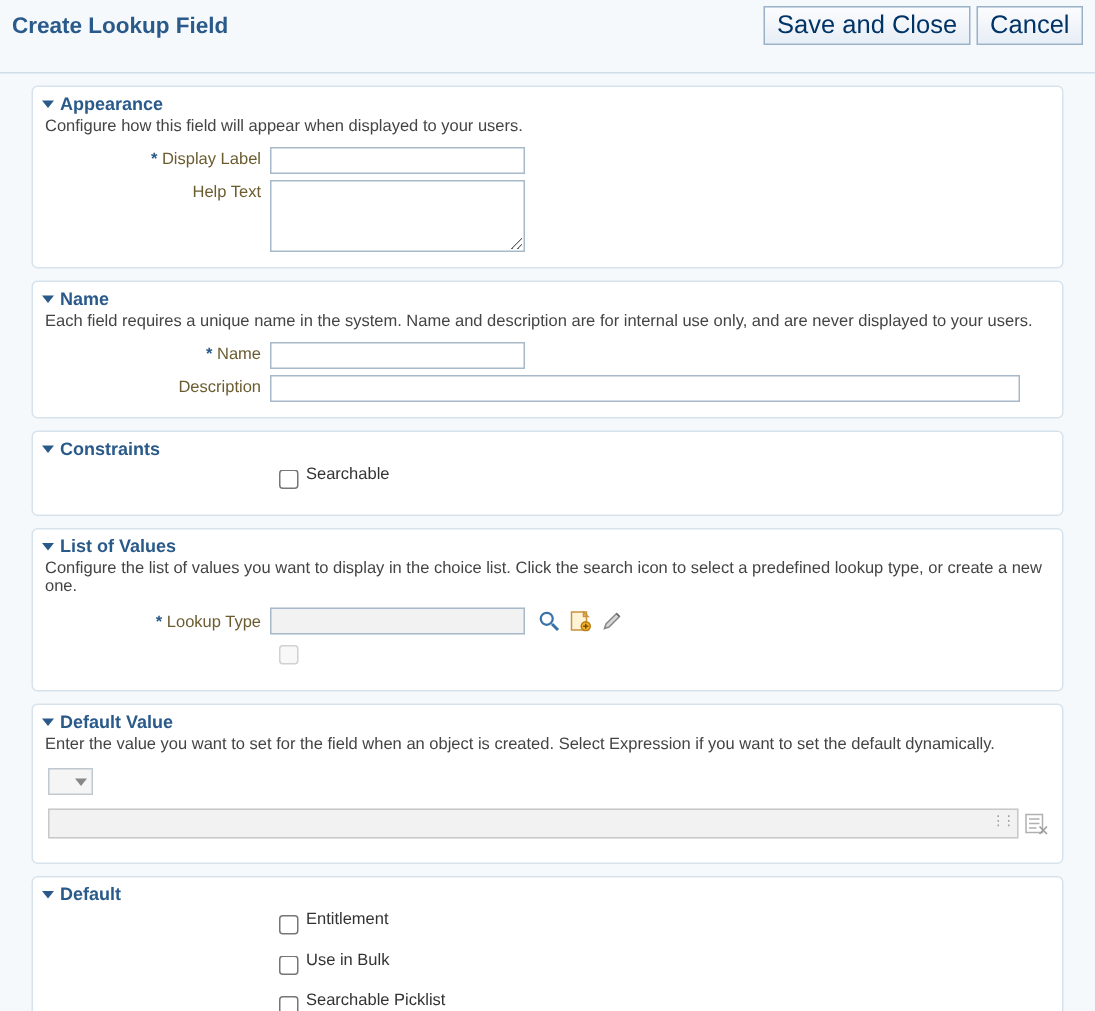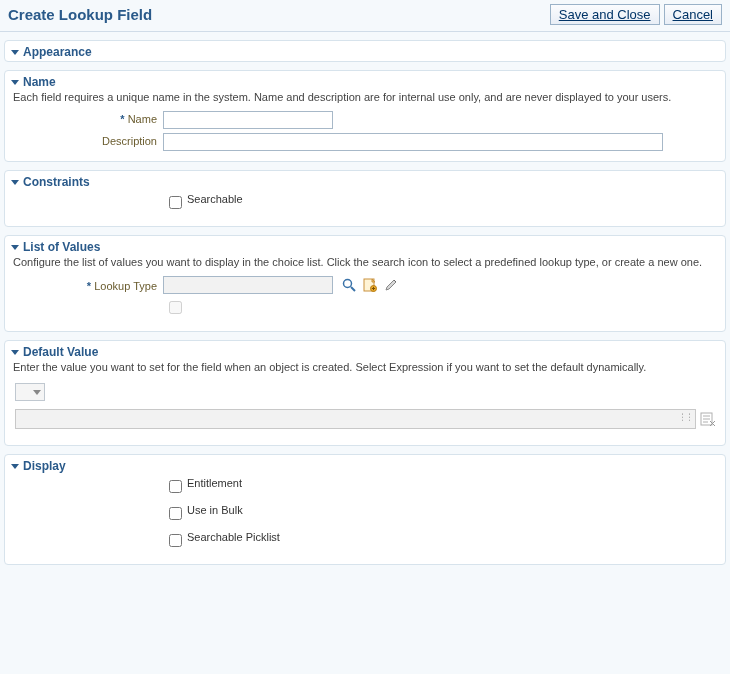--- a/index.html
+++ b/index.html
@@ -8,43 +8,42 @@
     font-family: Tahoma, Arial, sans-serif;
     font-size: 11px;
     background: #f5f9fc;
     color: #333;
     width: 730px;
   }
   .header {
     display: flex;
     justify-content: space-between;
     align-items: center;
-    padding: 4px 8px 6px 8px;
+    padding: 4px 8px 18px 8px;
     border-bottom: 1px solid #d0dce8;
   }
   .page-title {
     font-size: 15px;
     font-weight: bold;
     color: #2a5a8a;
   }
   .header-buttons { display: flex; gap: 4px; }
   .btn {
     background: linear-gradient(#fbfcfe, #e8eef6);
     border: 1px solid #9ab2c8;
     padding: 2px 8px;
-    font-size: 13px;
+    font-size: 17px;
     color: #003366;
     cursor: pointer;
-    text-decoration: underline;
   }
   .section {
     background: #fff;
     border: 1px solid #d7e3ec;
     border-radius: 4px;
-    margin: 8px 4px;
+    margin: 8px 21px;
     padding: 0;
   }
   .section-header {
     display: flex;
     align-items: center;
     padding: 4px 6px 2px 6px;
   }
   .section-title {
     font-size: 12px;
     font-weight: bold;
@@ -157,20 +156,31 @@
   <div class="header-buttons">
     <button class="btn">Save and Close</button>
     <button class="btn">Cancel</button>
   </div>
 </div>
 
 <div class="section">
   <div class="section-header">
     <span class="chev"></span>
     <span class="section-title">Appearance</span>
+  </div>
+  <div class="section-desc">Configure how this field will appear when displayed to your users.</div>
+  <div class="section-body">
+    <div class="form-row">
+      <div class="form-label"><span class="req">* </span><span>Display Label</span></div>
+      <input type="text" class="w170" style="">
+    </div>
+    <div class="form-row">
+      <div class="form-label">Help Text</div>
+      <textarea style="width: 170px; height: 48px;"></textarea>
+    </div>
   </div>
 </div>
 
 <div class="section">
   <div class="section-header">
     <span class="chev"></span>
     <span class="section-title">Name</span>
   </div>
   <div class="section-desc">Each field requires a unique name in the system. Name and description are for internal use only, and are never displayed to your users.</div>
   <div class="section-body">
@@ -254,21 +264,21 @@
             <path d="M10 10 l5 5 M10 15 l5 -5" stroke="#999" stroke-width="1"></path>
           </svg>
       </span>
     </div>
   </div>
 </div>
 
 <div class="section">
   <div class="section-header">
     <span class="chev"></span>
-    <span class="section-title">Display</span>
+    <span class="section-title">Default</span>
   </div>
   <div class="section-body">
     <div class="cb-row">
       <input type="checkbox" style="">
       <span>Entitlement</span>
     </div>
     <div class="cb-row">
       <input type="checkbox" style="">
       <span>Use in Bulk</span>
     </div>

